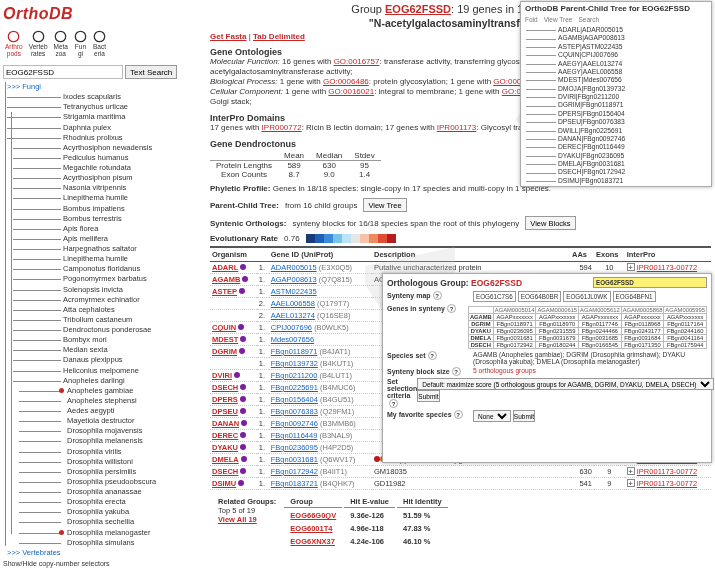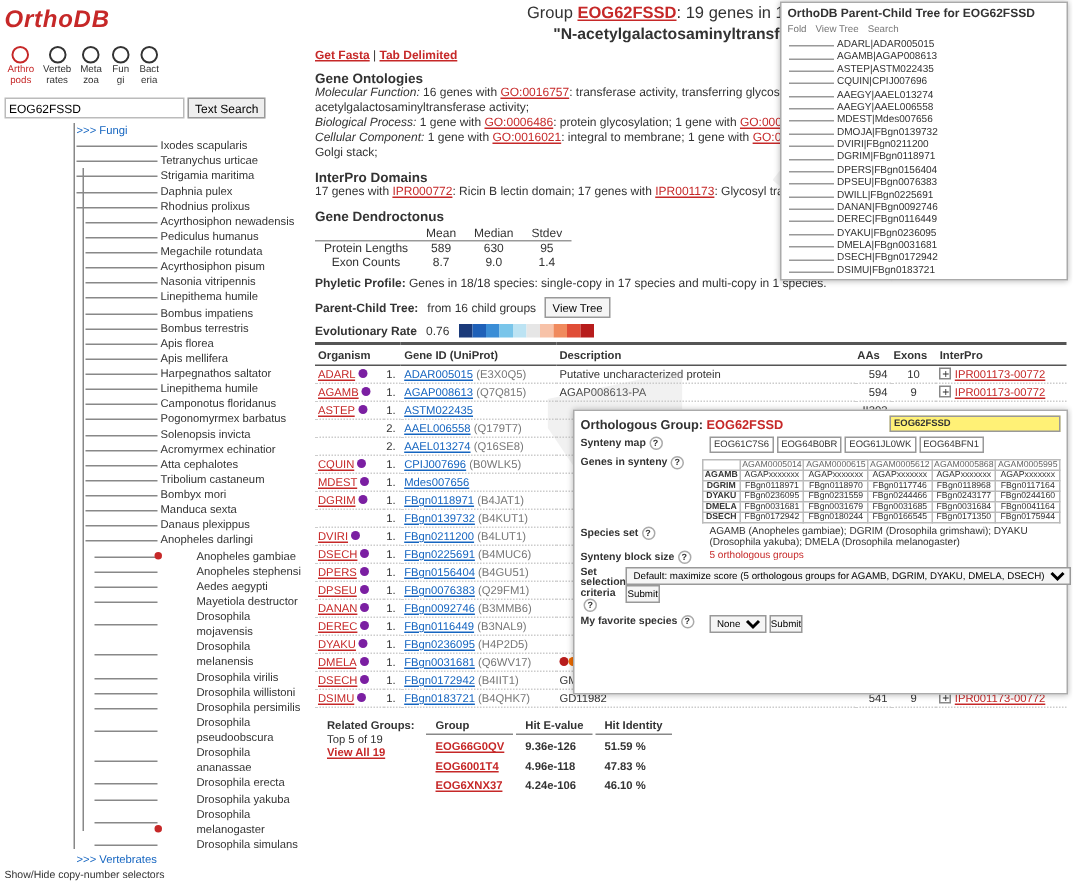--- a/index.html
+++ b/index.html
@@ -9,27 +9,27 @@
   
   .left { position: absolute; left: 3px; top: 3px; width: 200px; }
   .logo { color: #c62828; font-weight: bold; font-style: italic; font-size: 16px; letter-spacing: 0.5px; margin-bottom: 6px; margin-top: 2px; }
   .icons { display: flex; gap: 2px; margin-bottom: 7px; }
   .iconbtn { display: inline-flex; flex-direction: column; align-items: center; font-size: 6.5px; color: #333; padding: 1px 2px; cursor: pointer; }
   .iconbtn svg { width: 13px; height: 13px; }
   .search-row { display: flex; gap: 2px; margin-bottom: 3px; }
   .search-row input { width: 120px; height: 14px; font-size: 8px; border: 1px solid #bbb; padding: 0 2px; }
   .search-row button { font-size: 8px; height: 14px; border: 1px solid #999; background: #eee; cursor: pointer; padding: 0 4px; }
 
-  .tree { font-size: 7.5px; line-height: 1.35; margin-top: 2px; position: relative; margin-left: 44px; }
+  .tree { font-size: 7.5px; line-height: 1.35; margin-top: 2px; position: relative; }
   .tree .fungi, .tree .vertebrates { color: #1565c0; cursor: pointer; }
   .tree .sp { display: block; color: #333; position: relative; padding-left: 56px; }
   .tree .sp:before { content: ""; position: absolute; left: 0; top: 50%; width: 54px; height: 1px; background: #888; }
   .tree .sp.lev1:before { left:6px; width: 48px; }
   .tree .sp.lev2:before { left:12px; width: 42px; }
-  .tree .sp.lev2 { padding-left: 80px; }
+  .tree .sp.lev2 { padding-left: 60px; }
   .tree-wrap { position: relative; padding-left: 4px; }
   .tree-wrap:before { content: ""; position: absolute; left: 2px; top: 0; bottom: 12px; width: 1px; background: #888; }
   .tree-wrap .inner:before { content: ""; position: absolute; left: 8px; top: 30px; bottom: 24px; width: 1px; background: #888; }
   .red-dot { display:inline-block; width:5px; height:5px; background:#c62828; border-radius:50%; position:absolute; left:52px; margin-top:2px; }
   .cn-note { font-size: 7px; color: #333; margin-top: 2px; }
 
   
   .main { position: absolute; left: 210px; top: 3px; right: 4px; }
   .main h2 { font-size: 11px; font-weight: normal; text-align: center; }
   .main h2 a.eog { color: #c62828; text-decoration: underline; font-weight: bold; font-size: 11px; }
@@ -47,21 +47,21 @@
 
   .row-flex { display: flex; align-items: center; gap: 6px; font-size: 8px; margin-top: 4px; }
   .small-btn { font-size: 7.5px; padding: 0 4px; height: 14px; border: 1px solid #999; background: #f5f5f5; cursor: pointer; }
 
   .rate-bar { display: inline-flex; }
   .rate-bar span { width: 9px; height: 9px; display: inline-block; }
 
   .ortho-table { width: 100%; font-size: 7.5px; border-collapse: collapse; margin-top: 3px; }
   .ortho-table th { border-top: 2px solid #555; border-bottom: 1px solid #555; text-align: left; padding: 2px 2px; font-weight: bold; }
   .ortho-table td { padding: 1px 2px; border-bottom: 1px dotted #ccc; vertical-align: top; }
-  .ortho-table .org { color: #c62828; text-decoration: underline; font-weight: normal; }
+  .ortho-table .org { color: #c62828; text-decoration: underline; font-weight: bold; }
   .ortho-table .gene { color: #1565c0; text-decoration: underline; }
   .ortho-table .ipr { color: #c62828; text-decoration: underline; }
   .plus { display:inline-block; width:8px; height:8px; border:1px solid #888; text-align:center; line-height:7px; font-size:8px; cursor:pointer; }
   .dot { display:inline-block; width:6px; height:6px; border-radius:50%; }
   .pp-dots .d1{background:#b71c1c;} .pp-dots .d2{background:#ef6c00;} .pp-dots .d3{background:#43a047;} .pp-dots .d4{background:#ba68c8;}
 
   .related-table { font-size:7.5px; margin-top:4px; }
   .related-table td { padding: 1px 6px; font-weight: bold; }
   .related-table .grp { color:#c62828; text-decoration: underline; }
 
@@ -162,37 +162,40 @@
             <span class="sp lev1">Apis florea</span>
             <span class="sp lev1">Apis mellifera</span>
             <span class="sp lev1">Harpegnathos saltator</span>
             <span class="sp lev1">Linepithema humile</span>
             <span class="sp lev1">Camponotus floridanus</span>
             <span class="sp lev1">Pogonomyrmex barbatus</span>
             <span class="sp lev1">Solenopsis invicta</span>
             <span class="sp lev1">Acromyrmex echinatior</span>
             <span class="sp lev1">Atta cephalotes</span>
             <span class="sp lev1">Tribolium castaneum</span>
+            <span class="sp lev1">Dendroctonus ponderosae</span>
             <span class="sp lev1">Bombyx mori</span>
-            <span class="sp lev1">Manduca sexta</span>
+            <span class="sp lev1">Median sexta</span>
             <span class="sp lev1">Danaus plexippus</span>
+            <span class="sp lev1">Heliconius melpomene</span>
             <span class="sp lev1">Anopheles darlingi</span>
             <span class="sp lev2">Anopheles gambiae<span class="red-dot"></span></span>
             <span class="sp lev2">Anopheles stephensi</span>
             <span class="sp lev2">Aedes aegypti</span>
             <span class="sp lev2">Mayetiola destructor</span>
             <span class="sp lev2">Drosophila mojavensis</span>
             <span class="sp lev2">Drosophila melanensis</span>
             <span class="sp lev2">Drosophila virilis</span>
             <span class="sp lev2">Drosophila willistoni</span>
             <span class="sp lev2">Drosophila persimilis</span>
             <span class="sp lev2">Drosophila pseudoobscura</span>
             <span class="sp lev2">Drosophila ananassae</span>
             <span class="sp lev2">Drosophila erecta</span>
             <span class="sp lev2">Drosophila yakuba</span>
+            <span class="sp lev2">Drosophila sechellia</span>
             <span class="sp lev2">Drosophila melanogaster<span class="red-dot"></span></span>
             <span class="sp lev2">Drosophila simulans</span>
           </div>
         <span class="vertebrates">&gt;&gt;&gt; Vertebrates</span>
       </div>
     </div>
     <div class="cn-note">Show/Hide copy-number selectors</div>
   </div>
 
   <div class="main">
@@ -237,20 +240,25 @@
       </table>
 
     <p style="margin-top:5px;"><b>Phyletic Profile:</b><span> Genes in 18/18 species: single-copy in 17 species and multi-copy in 1 species.</span></p>
 
     <div class="row-flex">
         <b>Parent-Child Tree:</b>
         <span> from 16 child groups</span>
         <button class="small-btn">View Tree</button>
       </div>
 
+    <div class="row-flex">
+        <b>Syntenic Orthologs:</b>
+        <span> synteny blocks for 16/18 species span the root of this phylogeny</span>
+        <button class="small-btn">View Blocks</button>
+      </div>
 
     <div class="row-flex">
         <b>Evolutionary Rate</b>
         <span>0.76</span>
         <span class="rate-bar" id="rate-bar">
           <span style="background: rgb(26, 58, 122);"></span>
           <span style="background: rgb(30, 96, 184);"></span>
           <span style="background: rgb(58, 141, 214);"></span>
           <span style="background: rgb(121, 197, 234);"></span>
           <span style="background: rgb(188, 227, 243);"></span>

